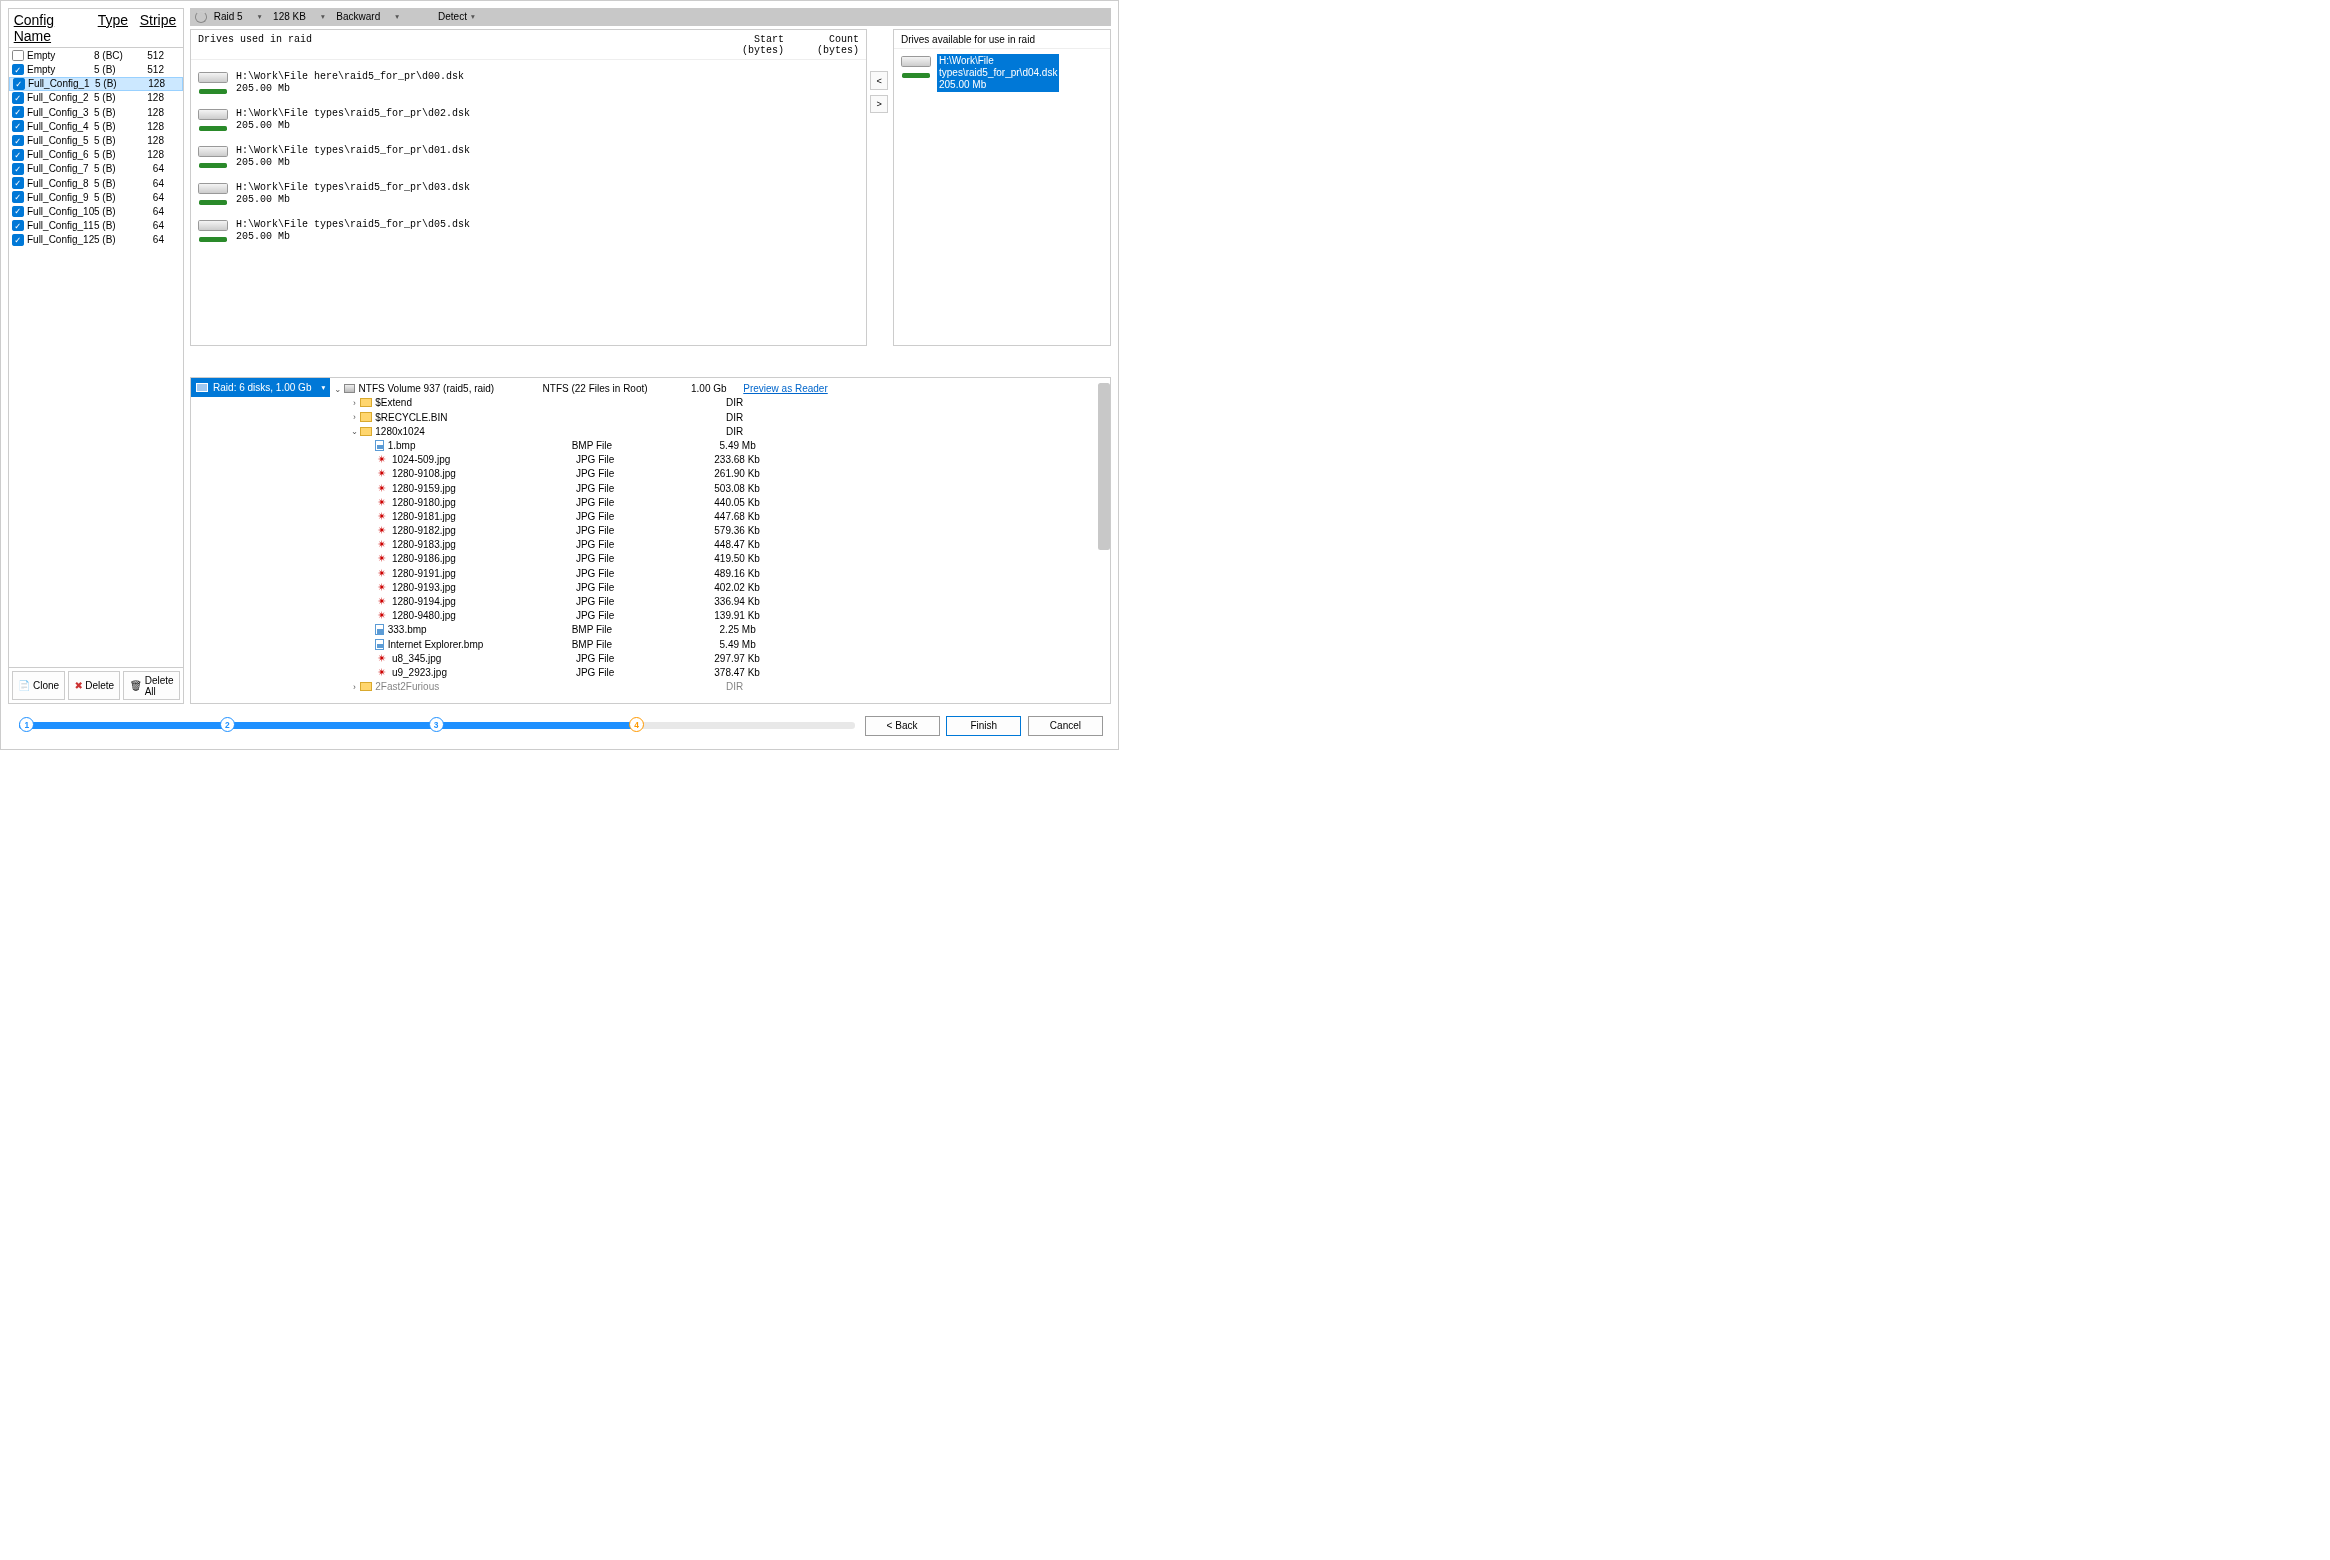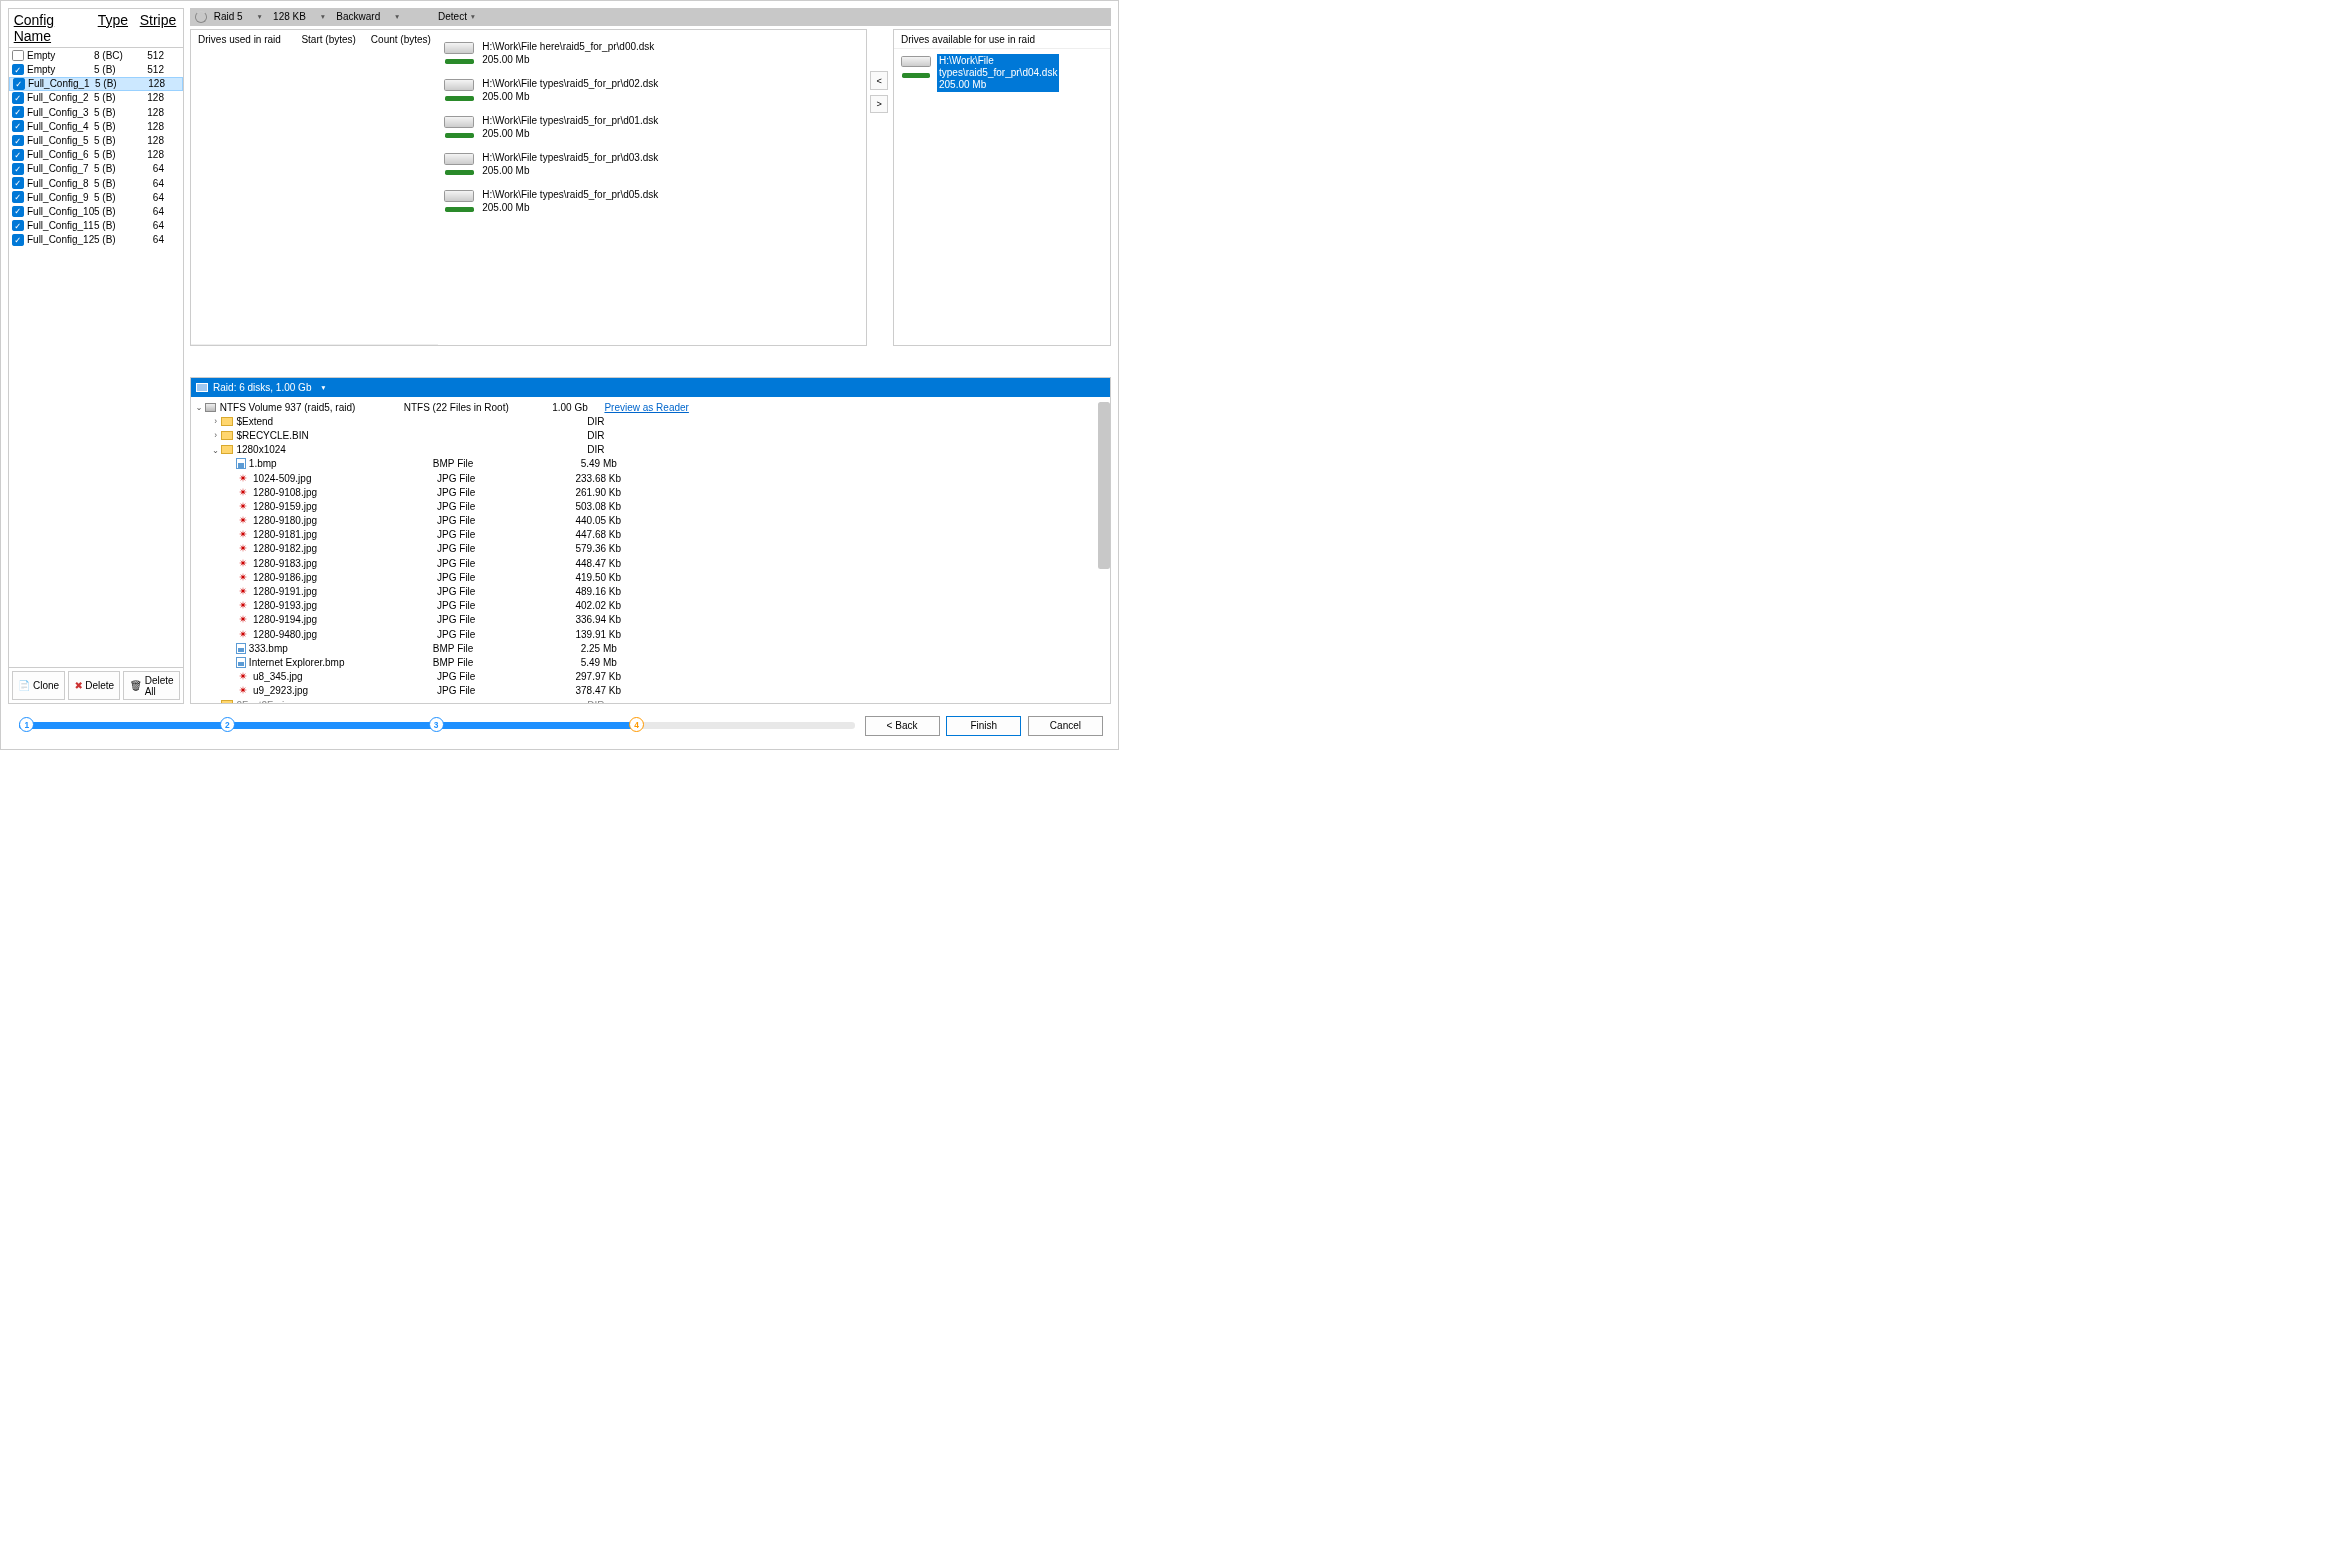--- a/index.html
+++ b/index.html
@@ -26,41 +26,41 @@
 .config-row .nm { width: 67px; }
 .config-row .tp { width: 42px; }
 .config-row .st { width: 33px; text-align: right; padding-right: 5px; }
 .left-footer { display: flex; gap: 3.3px; padding: 3.3px; border-top: 0.8px solid #ccc; }
 .smbtn { border: 0.8px solid #ccc; padding: 2.5px 5px; background: #fdfdfd; display: flex; align-items: center; gap: 2.5px; cursor: pointer; font-size: 10px; }
 .right-panel { flex: 1; display: flex; flex-direction: column; gap: 3.3px; min-height: 0; }
 .toolbar { background: #c8c8c8; height: 18.4px; display: flex; align-items: center; padding: 0 5px; gap: 1.7px; font-size: 10px; }
 .toolbar .tb-item { display: flex; align-items: center; gap: 3.3px; padding: 0 5px; }
 .toolbar .dd::after { content: "▾"; font-size: 7.5px; margin-left: 11.7px; color: #555; }
 .mid-row { flex: 1; display: flex; gap: 3.3px; min-height: 0; }
-.drives-used { flex: 1; border: 0.8px solid #ccc; display: flex; flex-direction: row; }
+.drives-used { flex: 1; border: 0.8px solid #ccc; display: flex; flex-direction: column; font-family: Liberation Mono, monospace; }
 .du-header { display: flex; border-bottom: 0.8px solid #eee; font-size: 10px; }
 .du-header .du-h1 { flex: 1; padding: 3.3px 6.7px; }
 .du-header .du-h2 { width: 75px; padding: 3.3px 6.7px; text-align: right; }
 .du-body { flex: 1; overflow: auto; padding: 5px; }
 .drive-row { display: flex; align-items: center; gap: 6.7px; padding: 5px 0; }
 .drive-icon { width: 33px; height: 27px; position: relative; }
 .drive-icon .box { width: 30px; height: 11.7px; background: linear-gradient(#f4f4f4,#ccc); border: 0.8px solid #999; border-radius: 1.7px; position: absolute; top: 1.7px; left: 1.7px; }
 .drive-icon .conn { width: 28.5px; height: 5px; background: #2a8a2a; border-radius: 1.7px; position: absolute; bottom: 3.3px; left: 2.5px; }
 .drive-text { line-height: 1.25; }
 .dragzone { background: #eef5fb; padding: 8.4px 3.3px; display: flex; align-items: center; gap: 6.7px; margin: 3.3px 0; }
 .dragzone .arrow { width: 33px; height: 27px; position: relative; }
 .dragzone .arrow svg { width: 33px; height: 27px; }
 .midbtns { width: 20px; display: flex; flex-direction: column; gap: 5px; justify-content: flex-start; padding-top: 42px; }
 .midbtn { width: 18.4px; height: 18.4px; border: 0.8px solid #ccc; background: #fafafa; display: flex; align-items: center; justify-content: center; cursor: pointer; font-size: 9.2px; }
 .drives-avail { width: 218px; border: 0.8px solid #ccc; display: flex; flex-direction: column; }
 .da-header { padding: 3.3px 6.7px; border-bottom: 0.8px solid #eee; }
 .da-body { flex: 1; padding: 5px; }
 .da-item { display: flex; gap: 5px; align-items: flex-start; }
 .da-sel { background: #0078d7; color: #fff; padding: 0.8px 1.7px; line-height: 1.2; }
-.lower-panel { height: 327px; border: 0.8px solid #ccc; display: flex; flex-direction: column; margin-top: 28px; }
+.lower-panel { height: 327px; border: 0.8px solid #ccc; display: flex; flex-direction: row; margin-top: 28px; }
 .raid-bar { background: #0078d7; color: #fff; height: 18.4px; display: flex; align-items: center; padding: 0 5px; gap: 5px; font-size: 10px; }
 .raid-bar .disk-ic { width: 11.7px; height: 8.4px; background: #a0c8f0; border: 0.8px solid #fff; }
 .tree { flex: 1; overflow: auto; padding: 3.3px 3.3px 3.3px 0; position: relative; }
 .tree-row { display: flex; align-items: center; height: 14.2px; font-size: 10px; }
 .tree-row .indent { display: inline-block; }
 .tree-row .exp { width: 11.7px; display: inline-flex; justify-content: center; color: #555; cursor: pointer; font-size: 8.4px; }
 .tree-row .ic { width: 13.4px; height: 11.7px; display: inline-flex; align-items: center; justify-content: center; margin-right: 3.3px; }
 .ic.folder { background: #ffd66e; border: 0.8px solid #d9a92e; width: 11.7px; height: 9.2px; }
 .ic.bmp { background: #fff; border: 0.8px solid #5b9bd5; width: 9.2px; height: 11px; position: relative; }
 .ic.bmp::after { content:""; position:absolute; bottom:0.8px; left:0.8px; right:0.8px; height:4.2px; background:#5b9bd5; }

